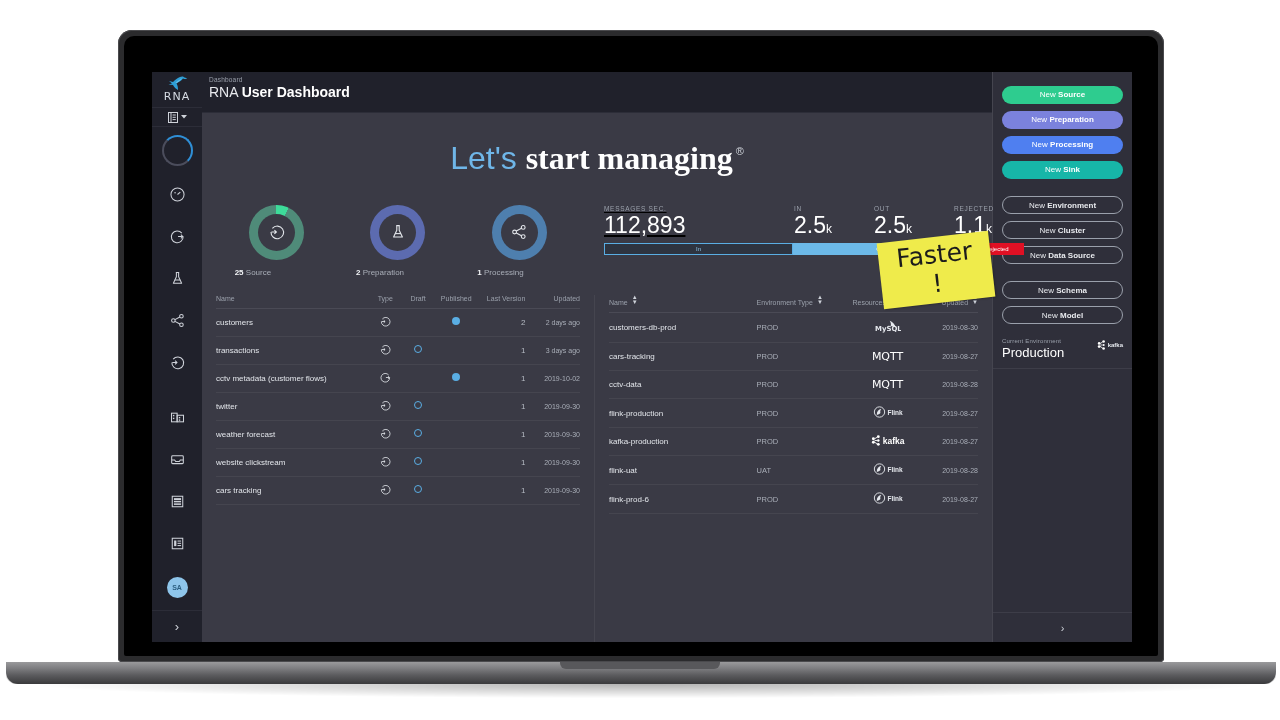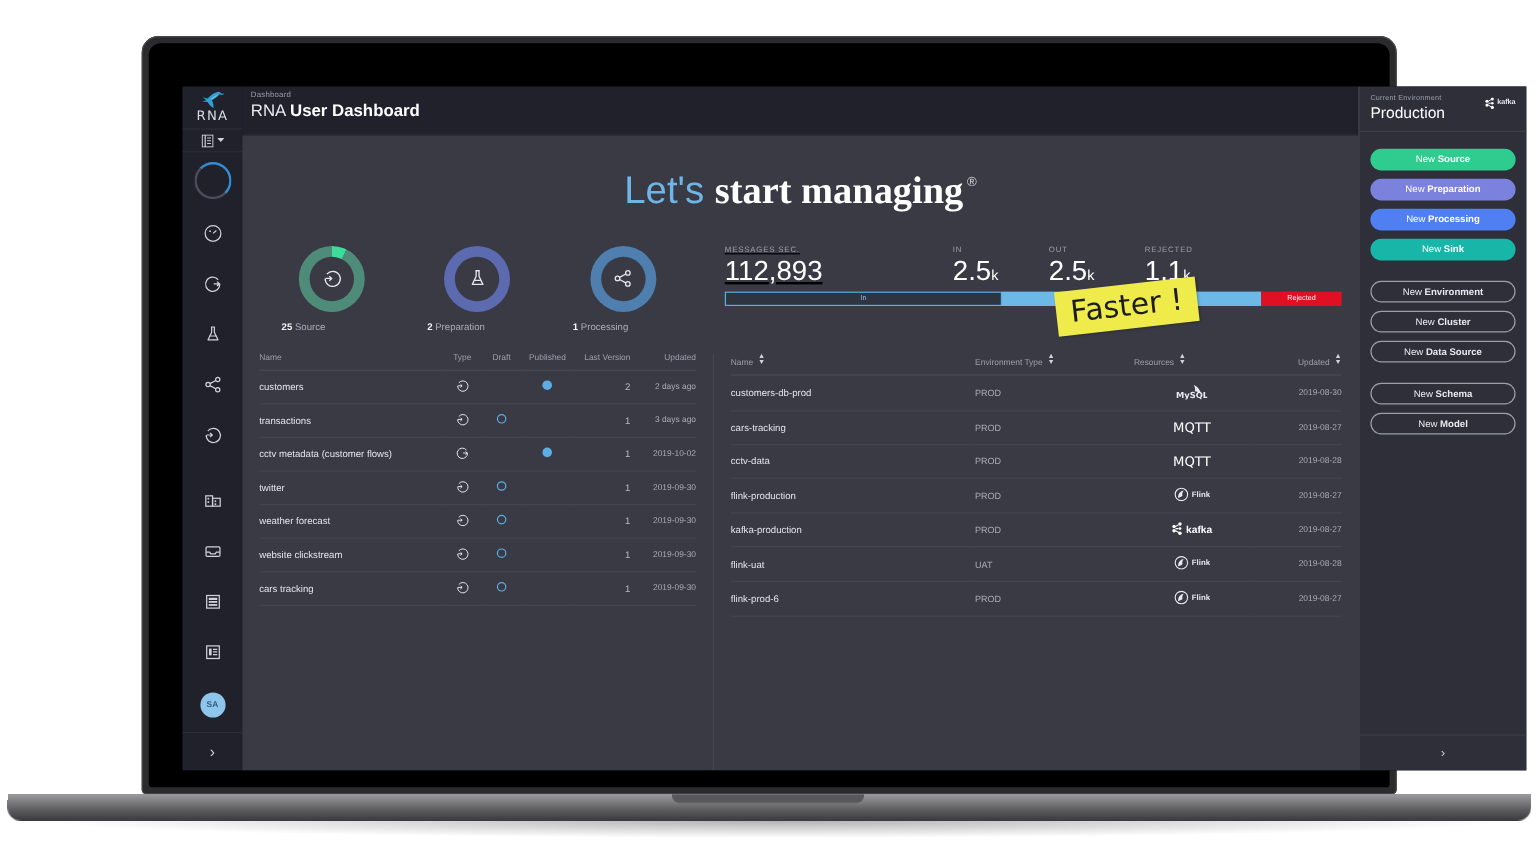--- a/index.html
+++ b/index.html
@@ -38,22 +38,22 @@
   }
   #laptop-shadow {
     position: absolute; left: 40px; top: 684px;
     width: 1210px; height: 14px;
     background: radial-gradient(ellipse at 50% 0%, rgba(0,0,0,.30), rgba(0,0,0,0) 72%);
   }
 
   
   #app {
     position: absolute; left: 152px; top: 72px;
-    width: 1120px; height: 570px;
-    background: #0f172a;
+    width: 980px; height: 570px;
+    background: #1d4ed8;
     overflow: hidden;
     display: flex;
   }
 
   
   #nav-rail {
     width: 50px; height: 100%;
     background: #20212b;
     display: flex; flex-direction: column; align-items: center;
     flex: 0 0 50px;
@@ -624,54 +624,54 @@
                 </tr>
               </tbody>
           </table>
         </div>
 
       </div>
     </div>
   </div>
 
   <div id="right-panel">
+    <div id="rp-buttons">
+      <button class="pill" style="background:#2ecc8f;"><span>New </span><b>Source</b></button>
+      <button class="pill" style="background:#7b82dd;"><span>New </span><b>Preparation</b></button>
+      <button class="pill" style="background:#4f7ff0;"><span>New </span><b>Processing</b></button>
+      <button class="pill" style="background:#17b6a8;"><span>New </span><b>Sink</b></button>
+
+      <div class="group-gap"></div>
+
+      <button class="pill pill-outline"><span>New </span><b>Environment</b></button>
+      <button class="pill pill-outline"><span>New </span><b>Cluster</b></button>
+      <button class="pill pill-outline"><span>New </span><b>Data Source</b></button>
+
+      <div class="group-gap"></div>
+
+      <button class="pill pill-outline"><span>New </span><b>Schema</b></button>
+      <button class="pill pill-outline"><span>New </span><b>Model</b></button>
+    </div>
+
     <div id="rp-head">
       <div>
         <div class="rp-cap">Current Environment</div>
         <div class="rp-env">Production</div>
       </div>
       <div class="rp-kafka">
         <svg width="9" height="10" viewBox="0 0 9 10">
           <circle cx="6.6" cy="1.5" r="1.3" fill="#ffffff"></circle>
           <circle cx="6.6" cy="8.5" r="1.3" fill="#ffffff"></circle>
           <circle cx="6.6" cy="5" r="1.1" fill="#ffffff"></circle>
           <circle cx="2.1" cy="3.4" r="1.3" fill="#ffffff"></circle>
           <circle cx="2.1" cy="6.6" r="1.3" fill="#ffffff"></circle>
           <path d="M3 3.6 L5.6 2 M3 6.4 L5.6 8 M3.2 5 H5.4" stroke="#ffffff" stroke-width=".8"></path>
         </svg>
         <span>kafka</span>
       </div>
     </div>
 
-    <div id="rp-buttons">
-      <button class="pill" style="background:#2ecc8f;"><span>New </span><b>Source</b></button>
-      <button class="pill" style="background:#7b82dd;"><span>New </span><b>Preparation</b></button>
-      <button class="pill" style="background:#4f7ff0;"><span>New </span><b>Processing</b></button>
-      <button class="pill" style="background:#17b6a8;"><span>New </span><b>Sink</b></button>
-
-      <div class="group-gap"></div>
-
-      <button class="pill pill-outline"><span>New </span><b>Environment</b></button>
-      <button class="pill pill-outline"><span>New </span><b>Cluster</b></button>
-      <button class="pill pill-outline"><span>New </span><b>Data Source</b></button>
-
-      <div class="group-gap"></div>
-
-      <button class="pill pill-outline"><span>New </span><b>Schema</b></button>
-      <button class="pill pill-outline"><span>New </span><b>Model</b></button>
-    </div>
-
     <div id="rp-footer">
       <span>›</span>
     </div>
   </div>
 
 </div>
 
 </body></html>

